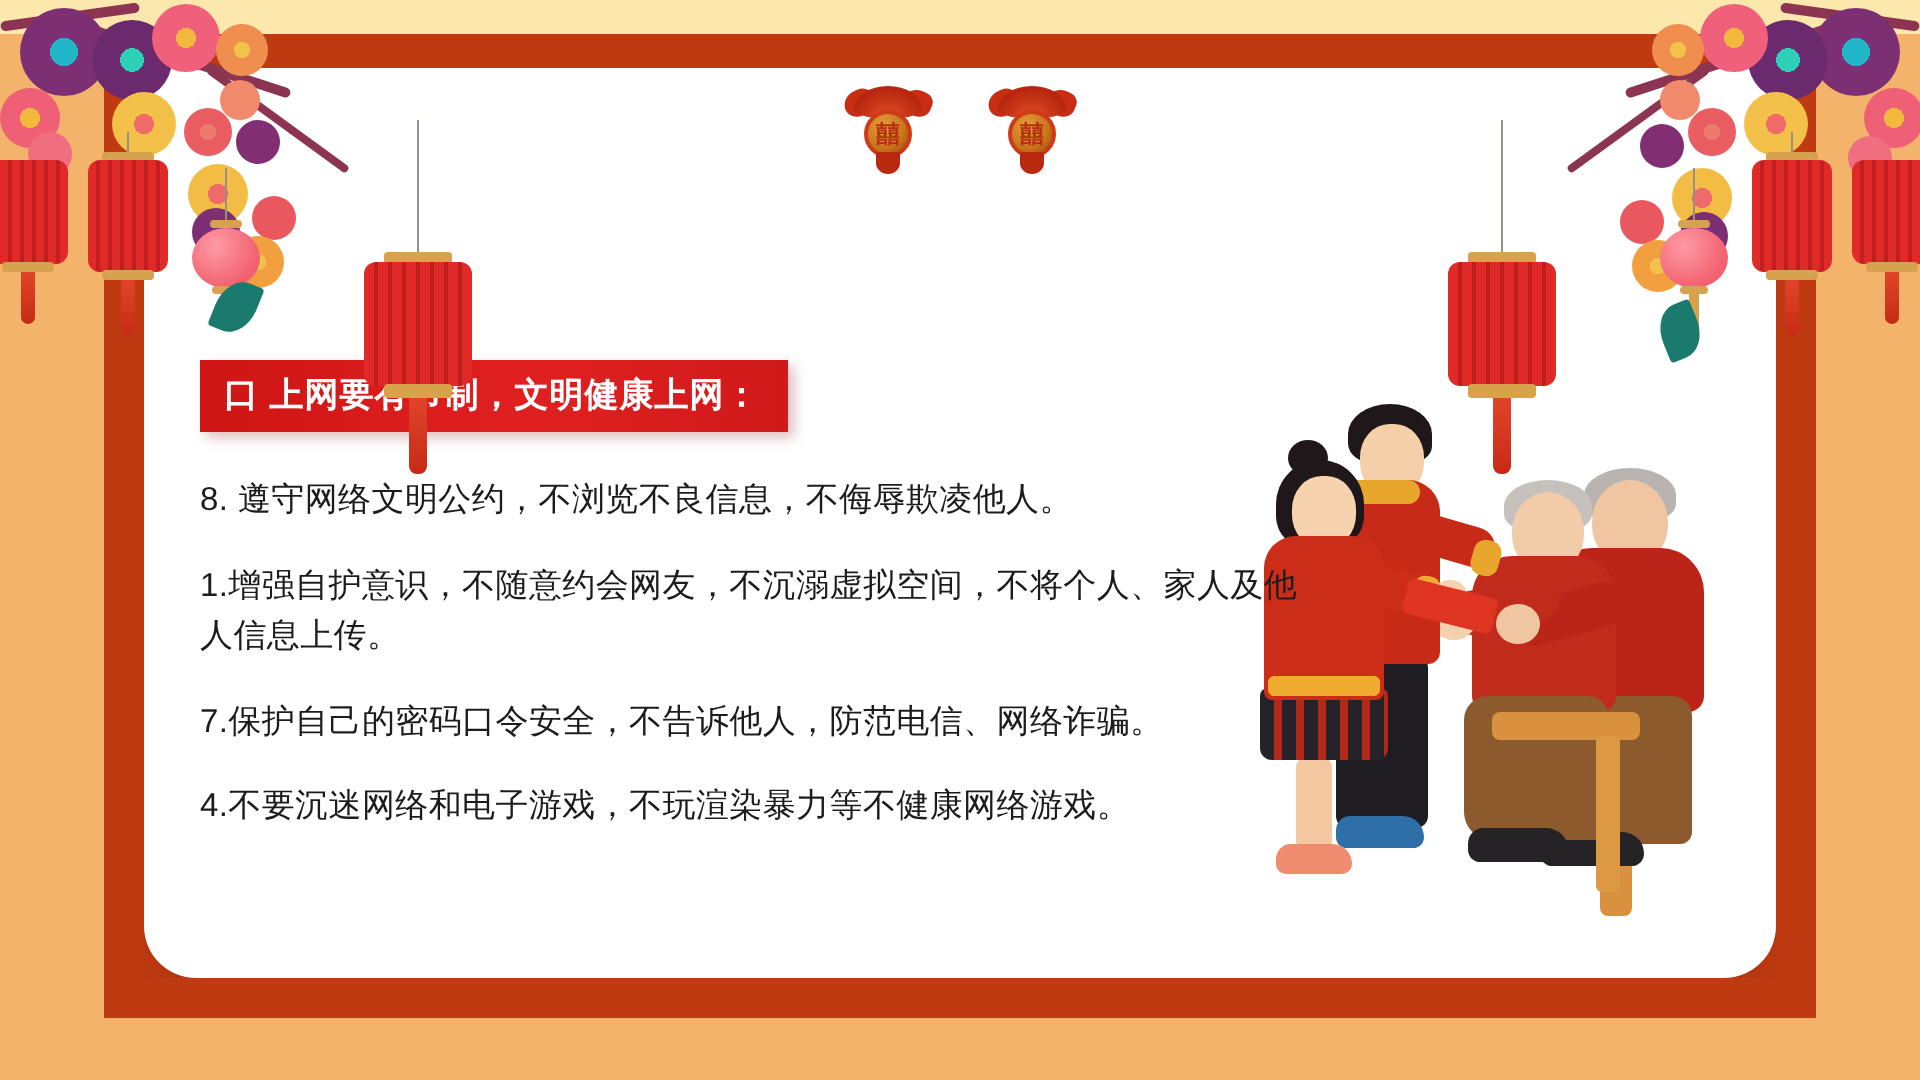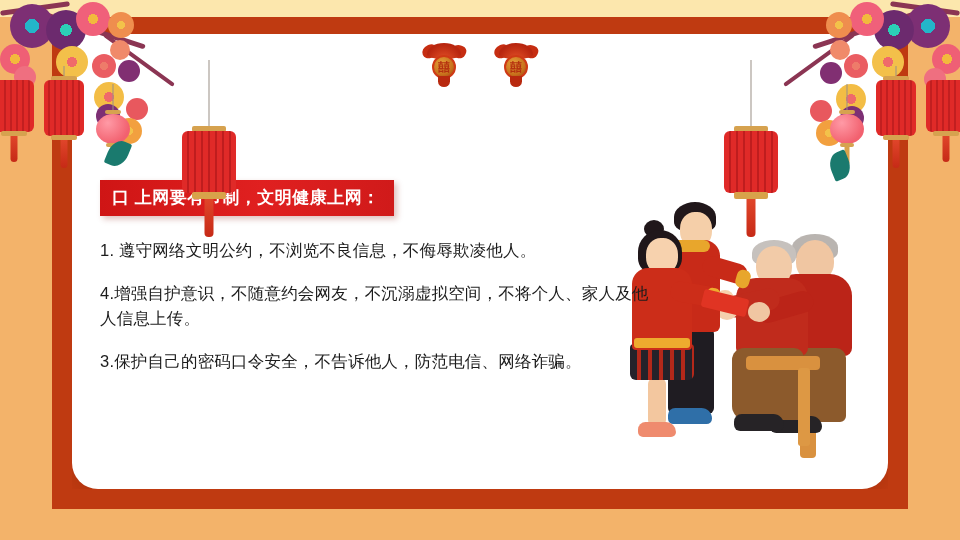--- a/index.html
+++ b/index.html
@@ -171,23 +171,24 @@
       <div class="medal">囍</div>
       <div class="tail"></div>
     </div>
   </div>
 
   <div class="content">
     <div class="banner">
       <span class="banner-text">口 上网要有节制，文明健康上网：</span>
     </div>
     <div class="points">
-      <div class="point">1. 遵守网络文明公约，不浏览不良信息，不侮辱欺凌他人。</div>
-      <div class="point">4.增强自护意识，不随意约会网友，不沉溺虚拟空间，不将个人、家人及他人信息上传。</div>
-      <div class="point">3.保护自己的密码口令安全，不告诉他人，防范电信、网络诈骗。</div>
+      <div class="point">8. 遵守网络文明公约，不浏览不良信息，不侮辱欺凌他人。</div>
+      <div class="point">1.增强自护意识，不随意约会网友，不沉溺虚拟空间，不将个人、家人及他人信息上传。</div>
+      <div class="point">7.保护自己的密码口令安全，不告诉他人，防范电信、网络诈骗。</div>
+      <div class="point">4.不要沉迷网络和电子游戏，不玩渲染暴力等不健康网络游戏。</div>
     </div>
   </div>
 
   <div class="illus">
     <div class="il chair-back"></div>
     <div class="il chair-top"></div>
     <div class="il chair-rail"></div>
 
     <div class="il gp2-hair"></div>
     <div class="il gp2-head"></div>

